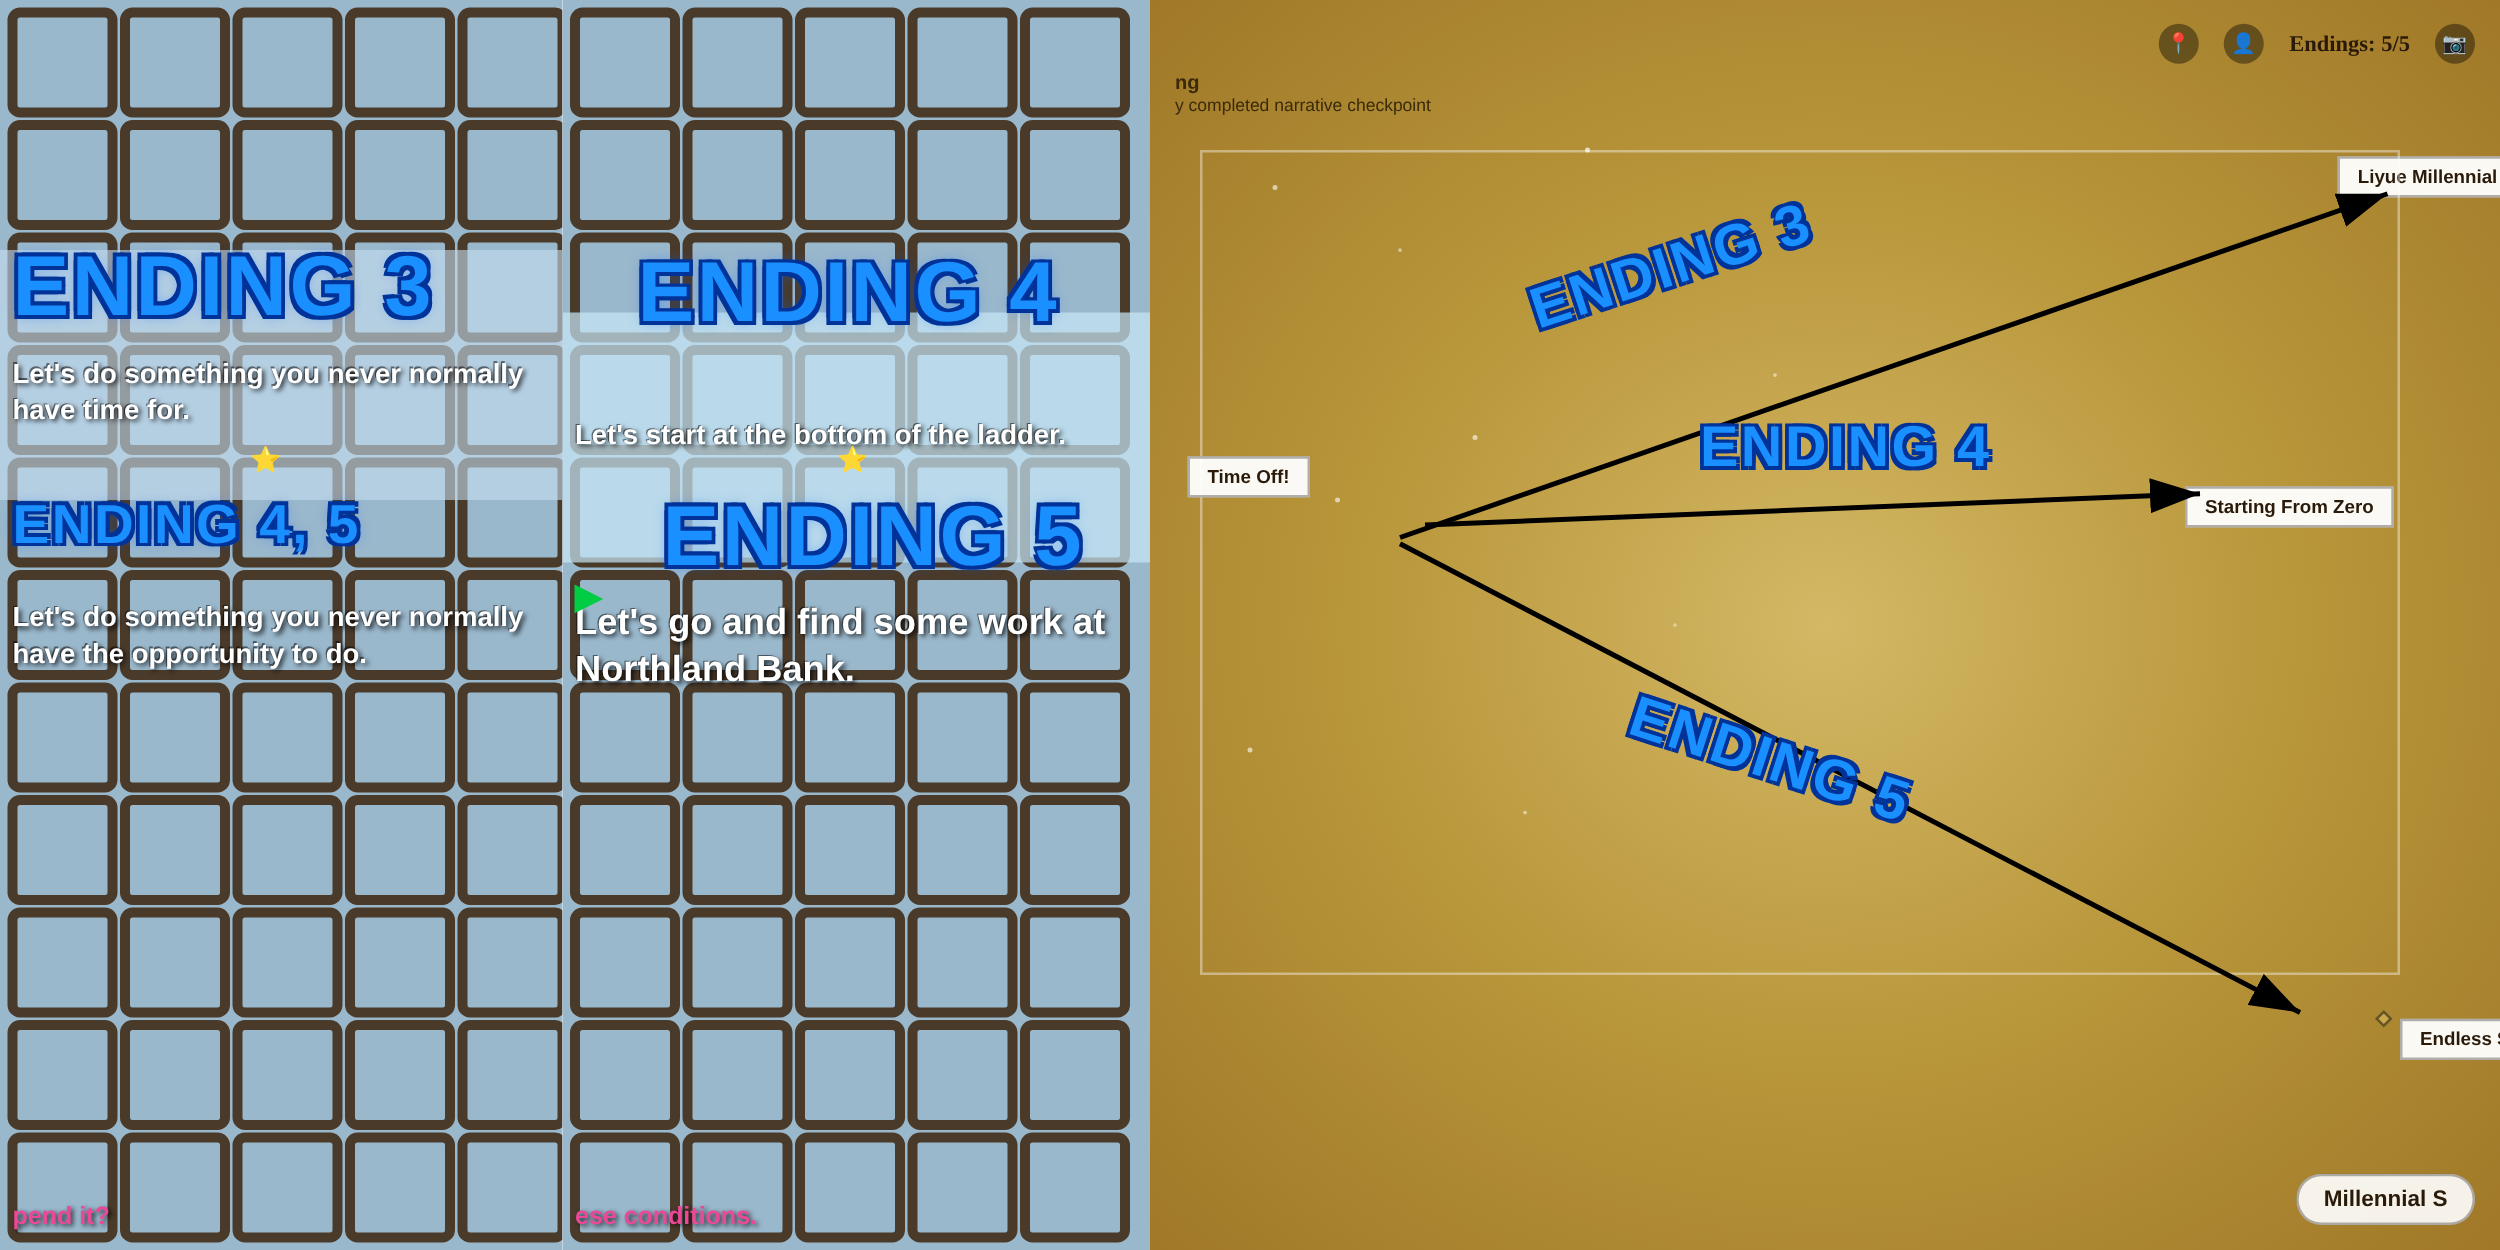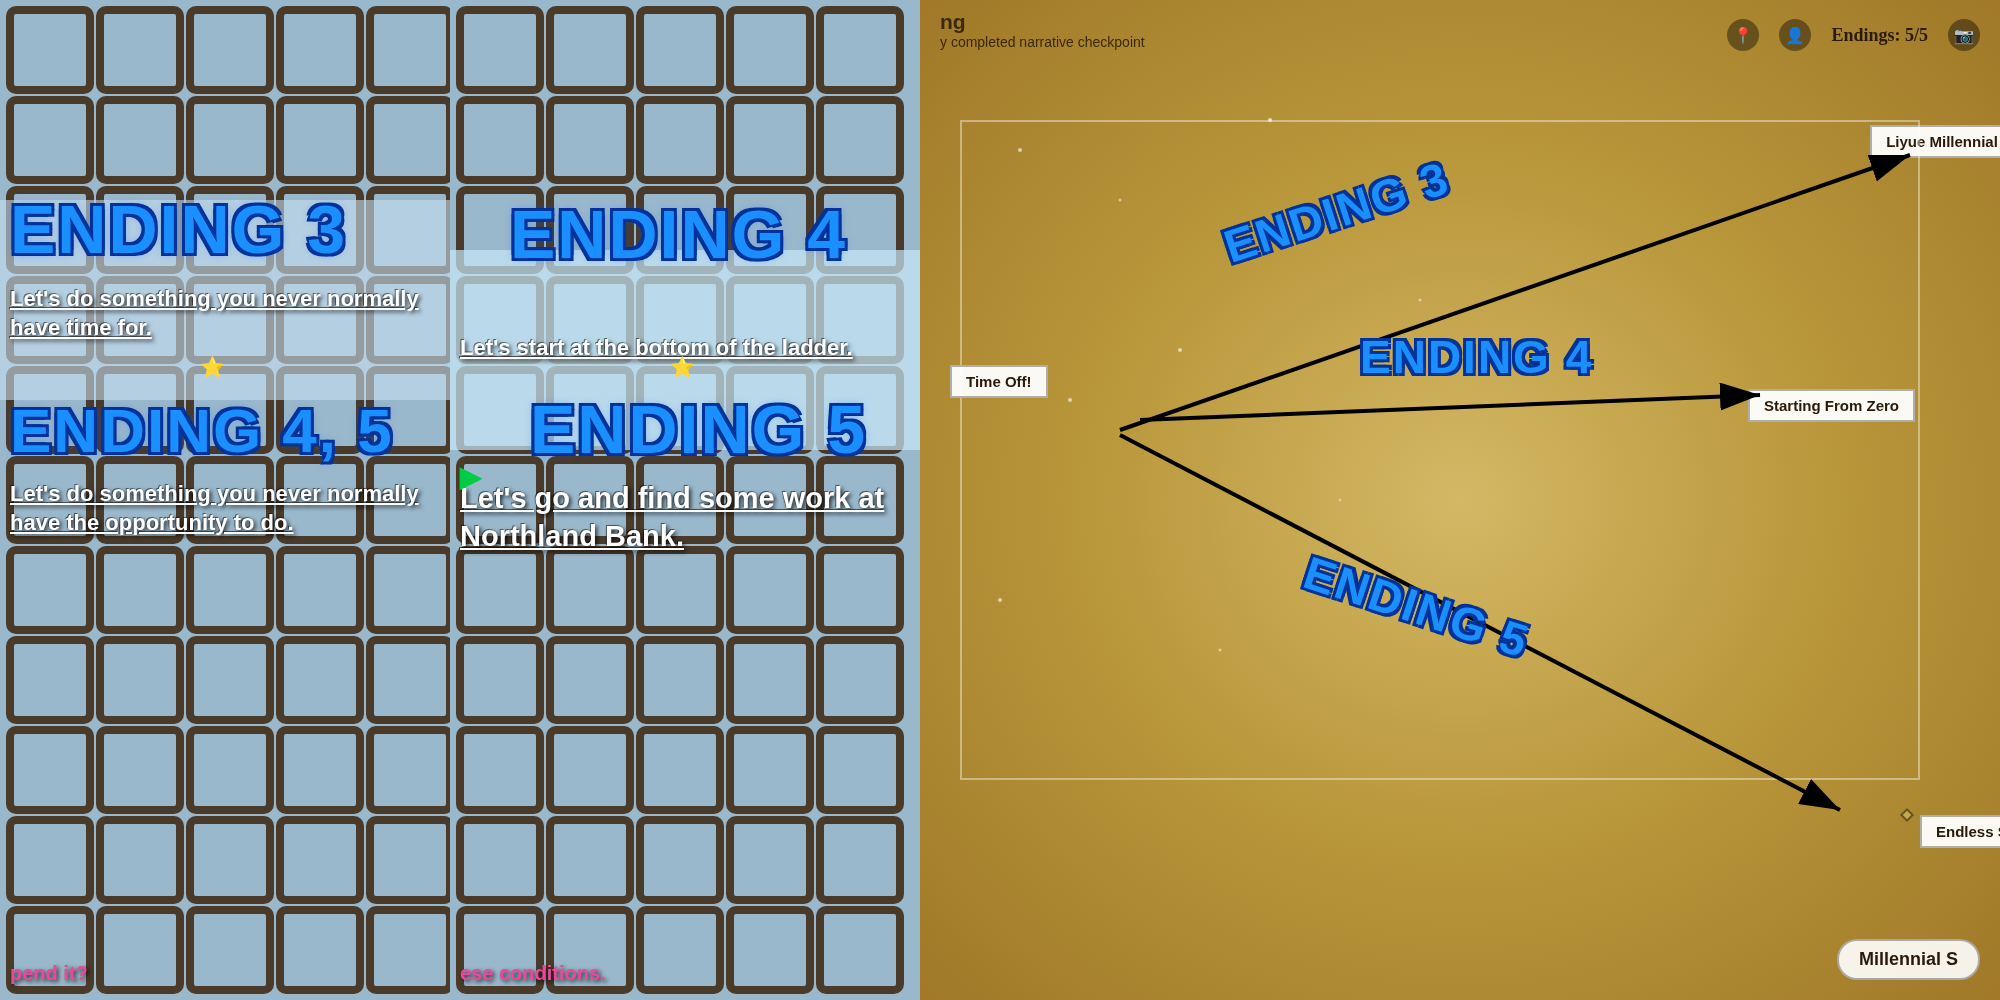--- a/index.html
+++ b/index.html
@@ -54,21 +54,20 @@
       text-transform: uppercase;
     }
 
     .ending-description {
       position: absolute;
       color: white;
       font-size: 22px;
       font-weight: bold;
       text-shadow: 2px 2px 4px rgba(0,0,0,0.8), -1px -1px 0 rgba(0,0,0,0.5);
       line-height: 1.3;
-      text-decoration: underline;
     }
 
     
     .panel-subtitle {
       position: absolute;
       bottom: 15px;
       left: 10px;
       right: 10px;
       color: #ec4899;
       font-size: 20px;
@@ -253,21 +252,21 @@
       <rect x="0" y="200" width="450" height="200" fill="#c8ddf0" opacity="0.6"></rect>
     </svg>
   </div>
 
   <div class="ending-label" style="top: 190px; left: 10px; font-size: 68px;">ENDING 3</div>
 
   <div class="ending-description" style="top: 285px; left: 10px; right: 10px; font-size: 22px;">Let's do something you never normally have time for.</div>
 
   <div style="position:absolute; top: 355px; left: 200px; font-size: 20px;">⭐</div>
 
-  <div class="ending-label" style="top: 395px; left: 10px; font-size: 62px;">ENDING 4, 5</div>
+  <div class="ending-label" style="top: 395px; left: 10px; font-size: 44px;">ENDING 4, 5</div>
 
   <div class="ending-description" style="top: 480px; left: 10px; right: 10px; font-size: 22px;">Let's do something you never normally have the opportunity to do.</div>
 
   <div class="panel-subtitle">pend it?</div>
 </div>
 
 <div class="panel-middle">
   <div class="maze-bg-canvas">
     <svg width="100%" height="100%" xmlns="http://www.w3.org/2000/svg">
       <rect width="100%" height="100%" fill="#9ab8cc"></rect>
@@ -363,21 +362,21 @@
       <circle cx="80" cy="600" r="2" fill="white" opacity="0.6"></circle>
       <circle cx="300" cy="650" r="1.5" fill="white" opacity="0.5"></circle>
       <circle cx="480" cy="200" r="1.5" fill="white" opacity="0.5"></circle>
       <circle cx="260" cy="350" r="2" fill="white" opacity="0.6"></circle>
     </svg>
   </div>
 
   <div class="hud-bar">
 
     <div style="position:absolute; top:10px; left:20px; color:#3a2a0a;">
-      <div style="font-size:21px; font-weight:bold;">ng</div>
+      <div style="font-size:16px; font-weight:bold;margin-top:48px;">ng</div>
       <div style="font-size:14px;">y completed narrative checkpoint</div>
     </div>
 
     <div class="hud-icon" style="background:rgba(0,0,0,0.4); border-radius:50%;">📍</div>
 
     <div class="hud-icon" style="background:rgba(0,0,0,0.4); border-radius:50%;">👤</div>
 
     <div class="hud-item">
       <span style="font-size:18px; font-weight:bold; color:#2a1a0a;">Endings: 5/5</span>
     </div>

